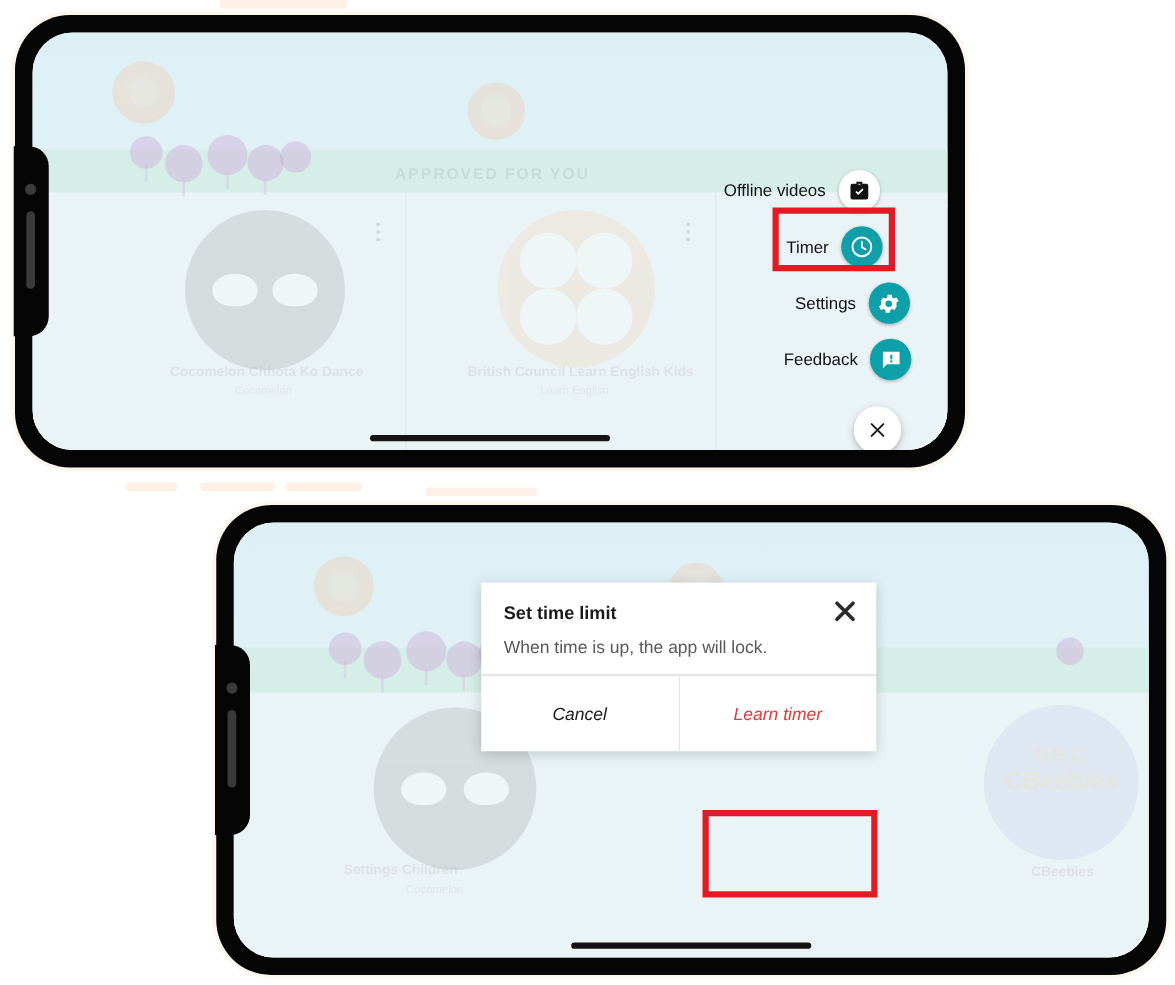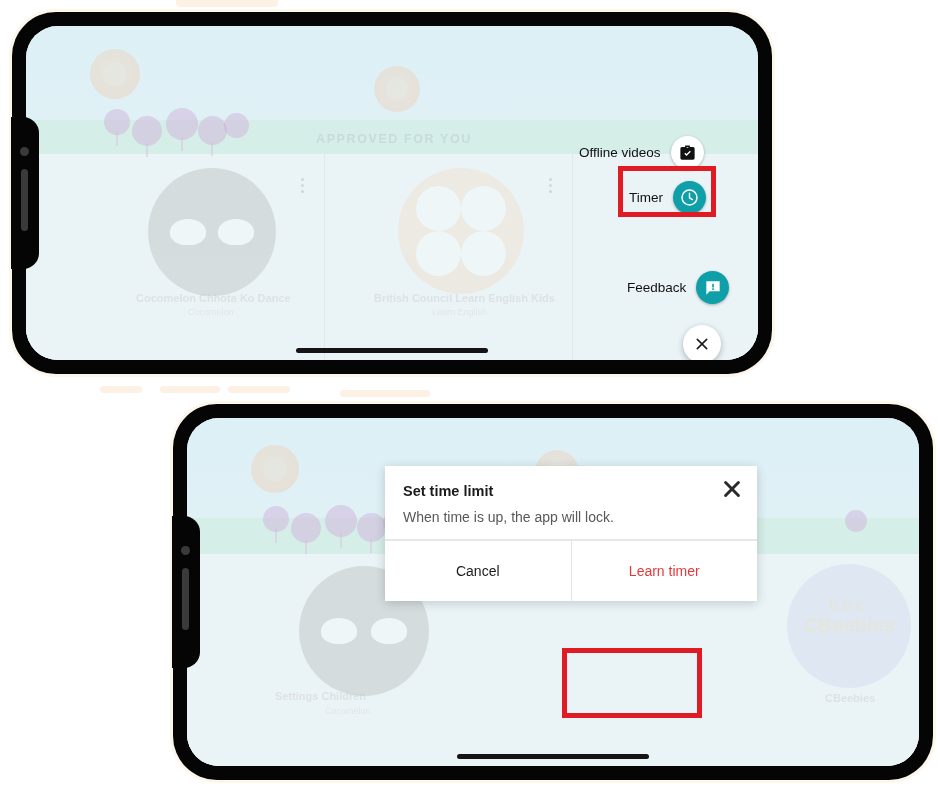--- a/index.html
+++ b/index.html
@@ -104,21 +104,21 @@
   .fill { position: absolute; top: 50%; left: 0; height: 2.5px; background: #1b78d4;
           transform: translateY(-50%); border-radius: 2px; }
   .thumbk { position: absolute; top: 50%; width: 19px; height: 19px; border-radius: 50%;
             background: #fff; border: 1px solid #e0e0e0; transform: translate(-50%,-50%);
             box-shadow: 0 1px 3px rgba(0,0,0,.3); }
   .valbox { margin-left: 14px; text-align: center; min-width: 52px; flex: none; }
   .valnum { font-size: 14px; font-weight: 700; color: #141414; }
   .valrule { height: 1px; background: #cfcfcf; margin: 3px 2px; }
   .valunit { font-size: 10px; color: #3d3d3d; }
   .dlg-foot { display: flex; }
-  .dlg-btn { flex: 1; text-align: center; padding: 22px 0; font-size: 14px; color: #1b1b1b; }
+  .dlg-btn { flex: 1; text-align: center; padding: 22px 0; font-size: 14px; color: #1b1b1b; font-style: italic; }
   .dlg-btn.danger { color: #e03b3b; }
   .foot-div { width: 1px; background: #e6e6e6; }
 </style>
 </head>
 <body>
 
 <div id="stage">
 
   <div class="cream" style="left:176px; top:-2px; width:102px; height:9px;"></div>
   <div class="cream" style="left:100px; top:386px; width:42px; height:7px;"></div>
@@ -193,20 +193,28 @@
       <div class="menu-row" style="left:603px; top:155px;justify-content:center;">
         <span class="menu-label">Timer</span>
         <span class="menu-ic ic-teal">
           <svg width="21" height="21" viewBox="0 0 24 24">
               <circle cx="12" cy="12" r="8.6" fill="none" stroke="#fff" stroke-width="1.7"></circle>
               <path d="M12 7.2v5.1l3.3 2" fill="none" stroke="#fff" stroke-width="1.7" stroke-linecap="round"></path>
             </svg>
         </span>
       </div>
 
+      <div class="menu-row" style="left:610px; top:200px;">
+        <span class="menu-label">Settings</span>
+        <span class="menu-ic ic-teal">
+          <svg width="20" height="20" viewBox="0 0 24 24">
+              <path fill="#fff" d="M19.4 13a7.8 7.8 0 0 0 0-2l2-1.6-2-3.4-2.4 1a7.6 7.6 0 0 0-1.7-1l-.4-2.6H10.9l-.4 2.6a7.6 7.6 0 0 0-1.7 1l-2.4-1-2 3.4L4.6 11a7.8 7.8 0 0 0 0 2l-2 1.6 2 3.4 2.4-1a7.6 7.6 0 0 0 1.7 1l.4 2.6h4l.4-2.6a7.6 7.6 0 0 0 1.7-1l2.4 1 2-3.4zM12 15.2A3.2 3.2 0 1 1 15.2 12 3.2 3.2 0 0 1 12 15.2z"></path>
+            </svg>
+        </span>
+      </div>
 
       <div class="menu-row" style="left:601px; top:245px;">
         <span class="menu-label">Feedback</span>
         <span class="menu-ic ic-teal">
           <svg width="20" height="20" viewBox="0 0 24 24">
               <path fill="#fff" d="M4 4h16v12H8l-4 4z"></path>
               <rect x="11" y="7" width="2" height="4.4" fill="#0e9fa8"></rect>
               <rect x="11" y="12.4" width="2" height="2" fill="#0e9fa8"></rect>
             </svg>
         </span>
@@ -260,21 +268,21 @@
       <div class="cardtitle" style="left:88px; top:272px;">Settings Children</div>
       <div class="cardsub" style="left:138px; top:288px;">Cocomelon</div>
 
       <div class="cbee" style="left:600px; top:146px; width:124px; height:124px;"></div>
       <div class="cbee-txt" style="top:178px; left:600px; width:124px; font-size:15px; letter-spacing:3px; opacity:.22;">BBC</div>
       <div class="cbee-txt" style="top:196px; left:600px; width:124px; font-size:20px; opacity:.24;">CBeebies</div>
       <div class="cardtitle" style="left:638px; top:274px;">CBeebies</div>
 
       <div class="homebar"></div>
 
-      <div class="dialog" style="left:198px; top:48px; width:372px;">
+      <div class="dialog" style="left:198px; top:48px; width:316px;">
         <div class="dlg-head">
           <div class="dlg-title">Set time limit</div>
           <div class="dlg-sub">When time is up, the app will lock.</div>
           <div class="dlg-x">
             <svg width="22" height="22" viewBox="0 0 24 24">
                 <path d="M5 5l14 14M19 5L5 19" stroke="#2a2a2a" stroke-width="3.2" stroke-linecap="round"></path>
               </svg>
           </div>
         </div>
         <div class="dlg-rule"></div>

